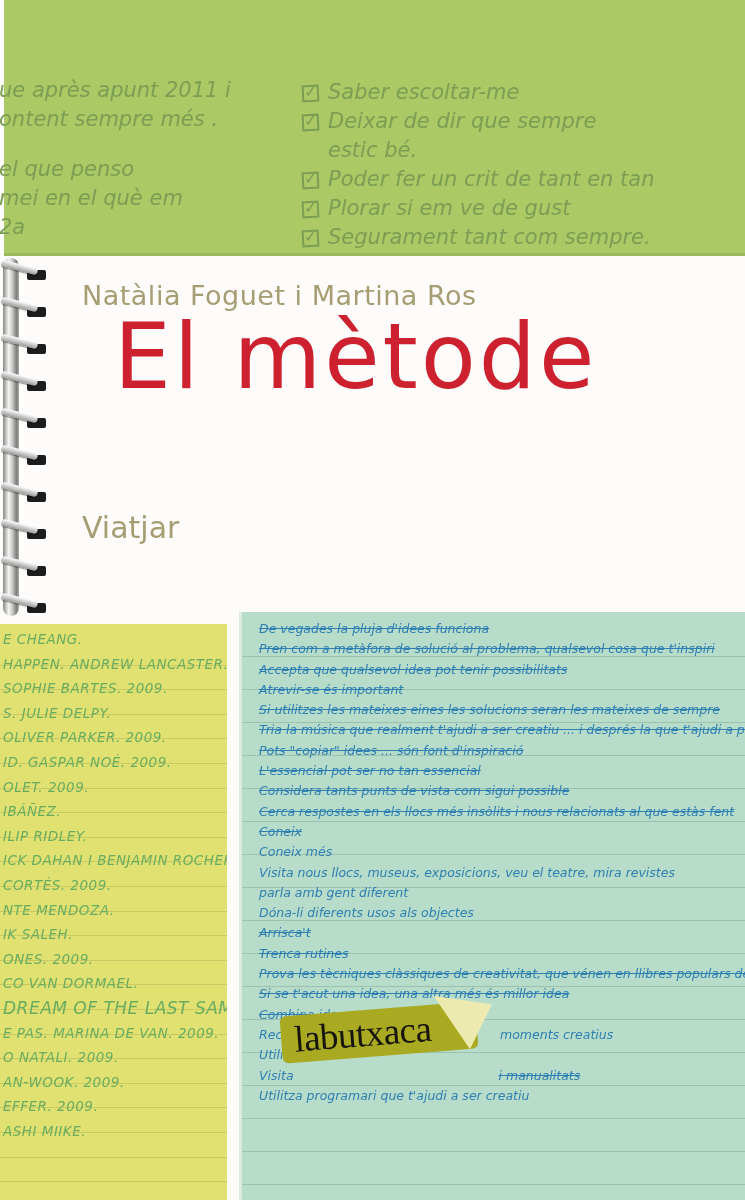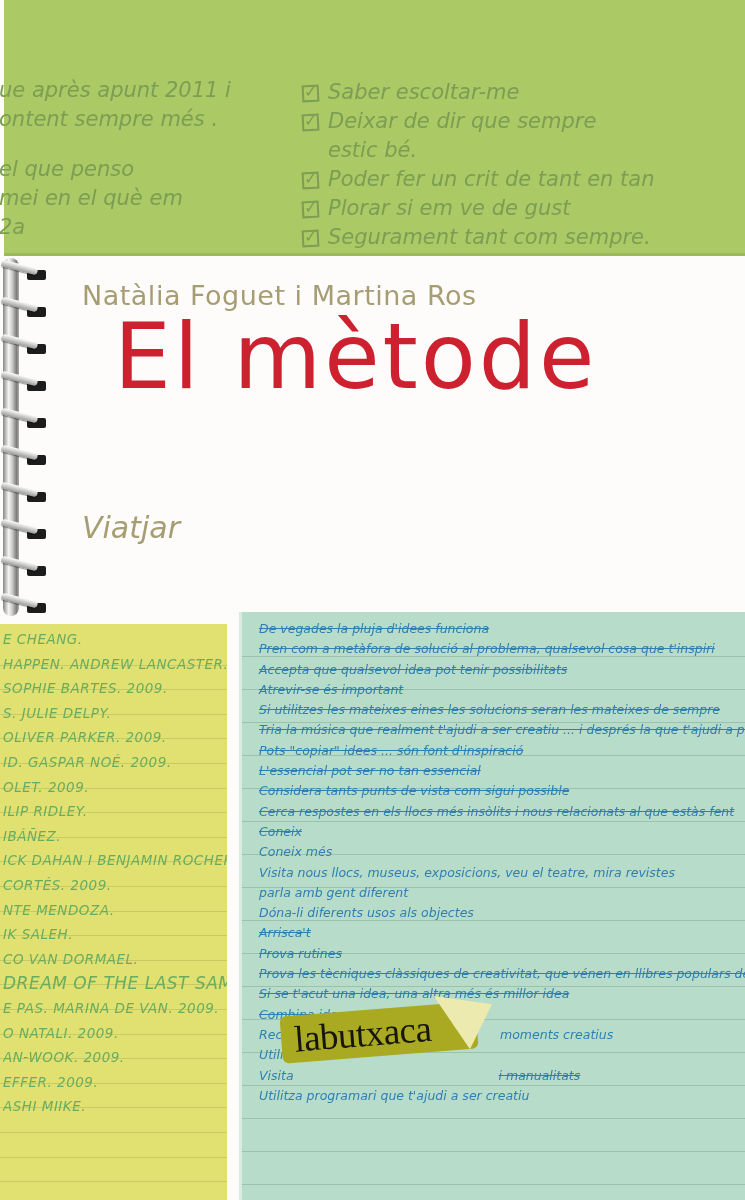--- a/index.html
+++ b/index.html
@@ -25,21 +25,21 @@
     border:2px solid var(--note-ink,#7c9e54);color:var(--note-ink,#7c9e54);
     font-style:normal;font-size:16px;line-height:10px;text-align:center;
     transform:rotate(-3deg);
   }
   .check-row.unchecked .checkbox{visibility:hidden;}
 
   
   .white-band{position:absolute;left:0;top:256px;width:623px;height:356px;background:var(--paper-white,#fdfcfa);}
   .author{position:absolute;left:82px;top:24px;font-size:27px;letter-spacing:.5px;color:var(--khaki,#a69d73);}
   .title{position:absolute;left:78px;top:56px;font-size:90px;line-height:89px;letter-spacing:3px;color:var(--title-red,#cd2130);font-weight:400;margin-left:36px;}
-  .subtitle{position:absolute;left:82px;top:254px;font-size:30px;color:var(--khaki,#a69d73);font-style:italic;}
+  .subtitle{position:absolute;left:82px;top:254px;font-size:30px;color:var(--khaki,#a69d73);}
 
   
   .spiral{position:absolute;left:0;top:258px;width:54px;height:358px;z-index:4;}
   .tube{
     position:absolute;left:3px;top:0;width:16px;height:100%;border-radius:8px;
     background:linear-gradient(to right,#878785,#f5f5f3 35%,#d2d2d0 55%,#7d7d7b 85%,#ababa9);
   }
   .ring{position:absolute;left:0;width:54px;height:22px;}
   .ring .clip{position:absolute;left:27px;top:8px;width:19px;height:10px;background:#1c1c1c;border-radius:2px;}
   .ring .wire{
@@ -186,26 +186,27 @@
 
   <div class="bottom">
     <div class="yellow-page" id="film-list">
         <div class="film-line">E CHEANG.</div>
         <div class="film-line">HAPPEN. ANDREW LANCASTER. 20</div>
         <div class="film-line">SOPHIE BARTES. 2009.</div>
         <div class="film-line">S. JULIE DELPY.</div>
         <div class="film-line">OLIVER PARKER. 2009.</div>
         <div class="film-line">ID. GASPAR NOÉ. 2009.</div>
         <div class="film-line">OLET. 2009.</div>
+        <div class="film-line">IBÁÑEZ.</div>
         <div class="film-line">ILIP RIDLEY.</div>
-        <div class="film-line">IBÁÑEZ.</div>
         <div class="film-line">ICK DAHAN I BENJAMIN ROCHER.</div>
         <div class="film-line">CORTÉS. 2009.</div>
         <div class="film-line">NTE MENDOZA.</div>
         <div class="film-line">IK SALEH.</div>
+        <div class="film-line">ONES. 2009.</div>
         <div class="film-line">CO VAN DORMAEL.</div>
         <div class="film-line large">DREAM OF THE LAST SAM.</div>
         <div class="film-line">E PAS. MARINA DE VAN. 2009.</div>
         <div class="film-line">O NATALI. 2009.</div>
         <div class="film-line">AN-WOOK. 2009.</div>
         <div class="film-line">EFFER. 2009.</div>
         <div class="film-line">ASHI MIIKE.</div>
       </div>
     <div class="teal-page">
       <div class="idea-list" id="idea-list">
@@ -218,21 +219,21 @@
           <div class="idea-line"><span class="struck">Pots "copiar" idees ... són font d'inspiració</span></div>
           <div class="idea-line"><span class="struck">L'essencial pot ser no tan essencial</span></div>
           <div class="idea-line"><span class="struck">Considera tants punts de vista com sigui possible</span></div>
           <div class="idea-line"><span class="struck">Cerca respostes en els llocs més insòlits i nous relacionats al que estàs fent</span></div>
           <div class="idea-line"><span class="struck">Coneix</span></div>
           <div class="idea-line"><span>Coneix més</span></div>
           <div class="idea-line"><span>Visita nous llocs, museus, exposicions, veu el teatre, mira revistes</span></div>
           <div class="idea-line"><span>parla amb gent diferent</span></div>
           <div class="idea-line"><span>Dóna-li diferents usos als objectes</span></div>
           <div class="idea-line"><span class="struck">Arrisca't</span></div>
-          <div class="idea-line"><span class="struck">Prova rutines</span></div>
+          <div class="idea-line"><span class="struck">Trenca rutines</span></div>
           <div class="idea-line"><span class="struck">Prova les tècniques clàssiques de creativitat, que vénen en llibres populars de creativitat</span></div>
           <div class="idea-line"><span class="struck">Si se t'acut una idea, una altra més és millor idea</span></div>
           <div class="idea-line"><span class="struck">Combina idees, combina coses</span></div>
           <div class="idea-line"><span>Recor</span><span class="gap"></span><span>moments creatius</span></div>
           <div class="idea-line"><span>Utili</span></div>
           <div class="idea-line"><span>Visita</span><span class="gap"></span><span class="struck">i manualitats</span></div>
           <div class="idea-line"><span>Utilitza programari que t'ajudi a ser creatiu</span></div>
         </div>
     </div>
   </div>

